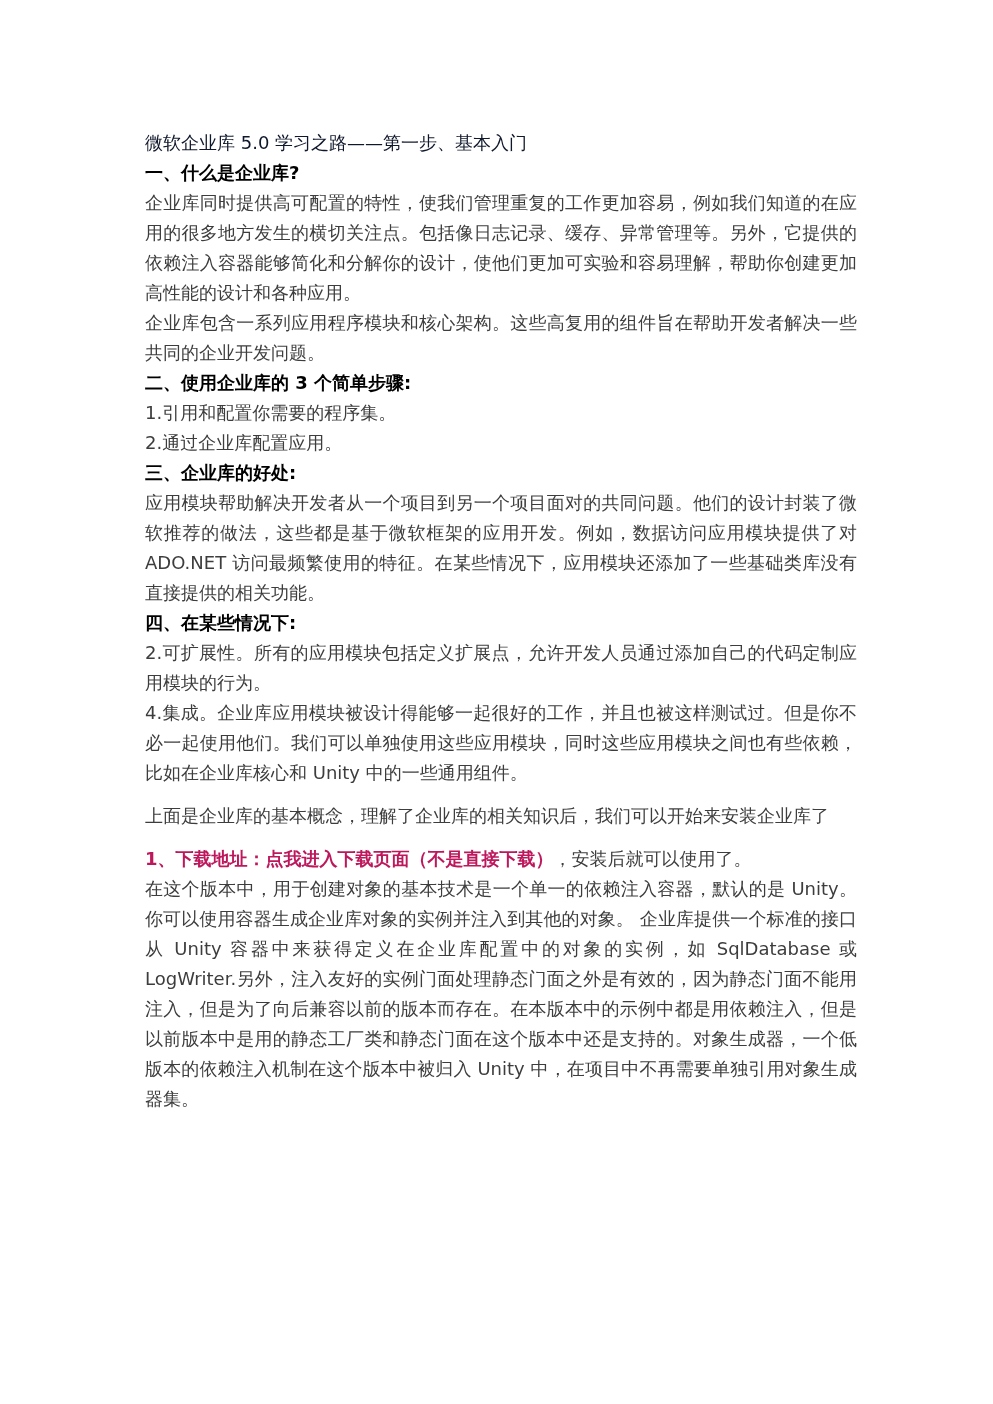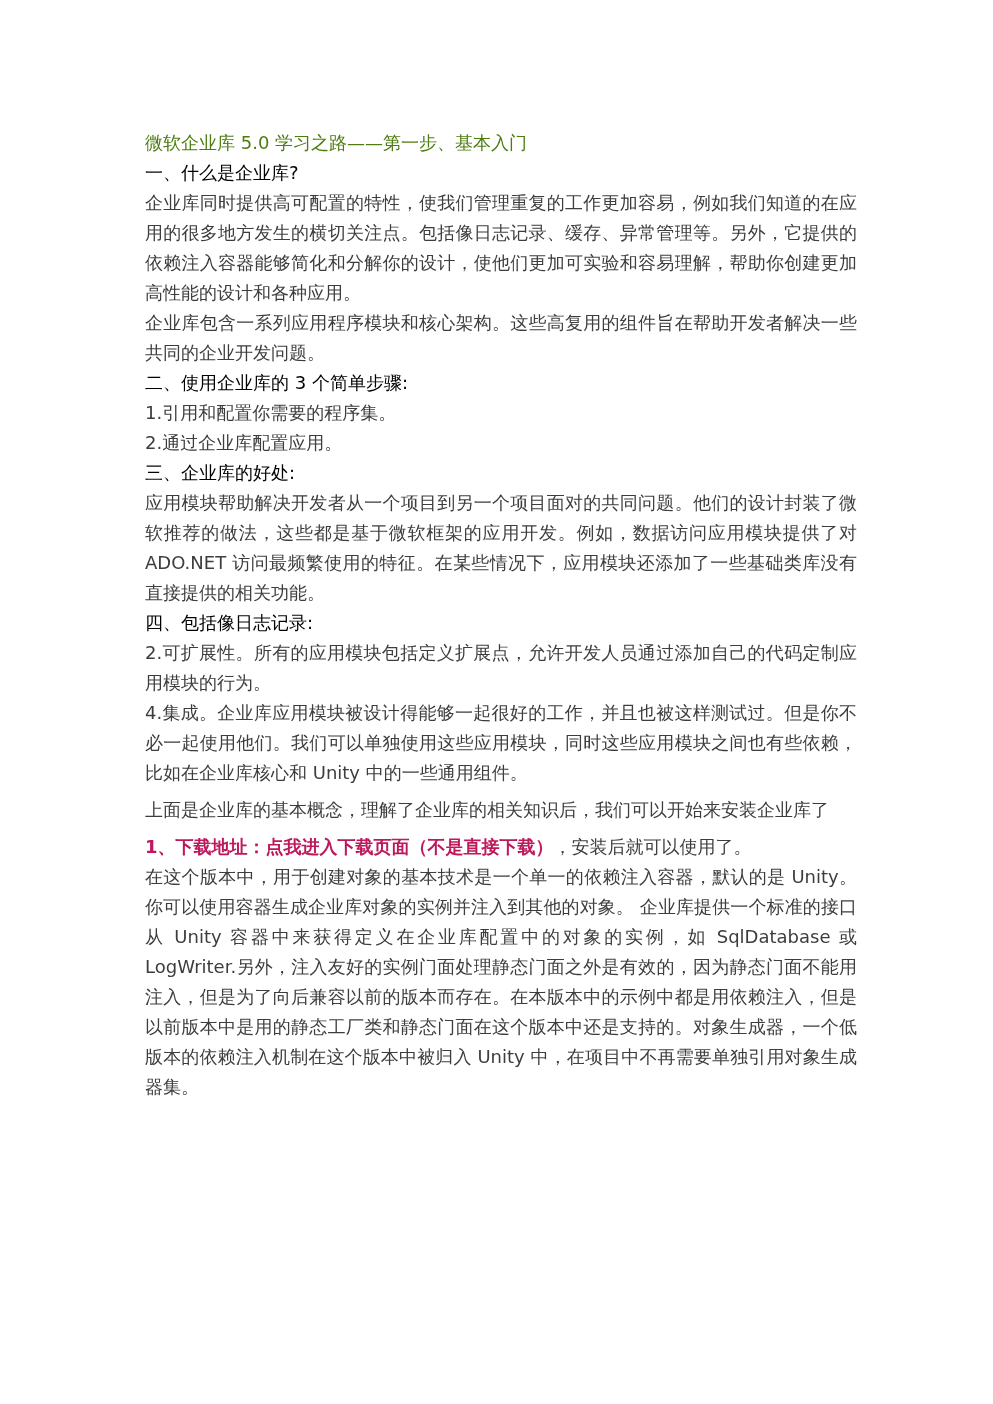--- a/index.html
+++ b/index.html
@@ -19,50 +19,50 @@
     padding: 128px 136px 0 145px;
   }
   .block {
     font-size: 18px;
     line-height: 30px;
     color: #3d3d3d;
     text-align: justify;
     margin: 0;
   }
   .block.title {
-    color: #4d7c0f;
+    color: #0f172a;
     text-align: left;
   }
   .block.heading {
     color: #000000;
-    font-weight: normal;
+    font-weight: bold;
     text-align: left;
   }
   .block.gap {
-    margin-top: 7px;
+    margin-top: 13px;
   }
   .run-bold {
     font-weight: bold;
     color: #be185d;
   }
 </style>
 </head>
 <body>
 
 <div class="page">
   <div id="article">
       <div class="block title">微软企业库 5.0 学习之路——第一步、基本入门</div>
       <div class="block heading">一、什么是企业库?</div>
       <div class="block paragraph">企业库同时提供高可配置的特性，使我们管理重复的工作更加容易，例如我们知道的在应用的很多地方发生的横切关注点。包括像日志记录、缓存、异常管理等。另外，它提供的依赖注入容器能够简化和分解你的设计，使他们更加可实验和容易理解，帮助你创建更加高性能的设计和各种应用。</div>
       <div class="block paragraph">企业库包含一系列应用程序模块和核心架构。这些高复用的组件旨在帮助开发者解决一些共同的企业开发问题。</div>
       <div class="block heading">二、使用企业库的 3 个简单步骤:</div>
       <div class="block paragraph">1.引用和配置你需要的程序集。</div>
       <div class="block paragraph">2.通过企业库配置应用。</div>
       <div class="block heading">三、企业库的好处:</div>
       <div class="block paragraph">应用模块帮助解决开发者从一个项目到另一个项目面对的共同问题。他们的设计封装了微软推荐的做法，这些都是基于微软框架的应用开发。例如，数据访问应用模块提供了对 ADO.NET 访问最频繁使用的特征。在某些情况下，应用模块还添加了一些基础类库没有直接提供的相关功能。</div>
-      <div class="block heading">四、包括像日志记录:</div>
+      <div class="block heading">四、在某些情况下:</div>
       <div class="block paragraph">2.可扩展性。所有的应用模块包括定义扩展点，允许开发人员通过添加自己的代码定制应用模块的行为。</div>
       <div class="block paragraph">4.集成。企业库应用模块被设计得能够一起很好的工作，并且也被这样测试过。但是你不必一起使用他们。我们可以单独使用这些应用模块，同时这些应用模块之间也有些依赖，比如在企业库核心和 Unity 中的一些通用组件。</div>
       <div class="block paragraph gap">上面是企业库的基本概念，理解了企业库的相关知识后，我们可以开始来安装企业库了</div>
       <div class="block paragraph gap"><span class="run-bold">1、下载地址：</span><span class="run-bold">点我进入下载页面（不是直接下载）</span><span>，安装后就可以使用了。</span></div>
       <div class="block paragraph">在这个版本中，用于创建对象的基本技术是一个单一的依赖注入容器，默认的是 Unity。你可以使用容器生成企业库对象的实例并注入到其他的对象。 企业库提供一个标准的接口从 Unity 容器中来获得定义在企业库配置中的对象的实例，如 SqlDatabase 或 LogWriter.另外，注入友好的实例门面处理静态门面之外是有效的，因为静态门面不能用注入，但是为了向后兼容以前的版本而存在。在本版本中的示例中都是用依赖注入，但是以前版本中是用的静态工厂类和静态门面在这个版本中还是支持的。对象生成器，一个低版本的依赖注入机制在这个版本中被归入 Unity 中，在项目中不再需要单独引用对象生成器集。</div>
     </div>
 </div>
 
 </body></html>

